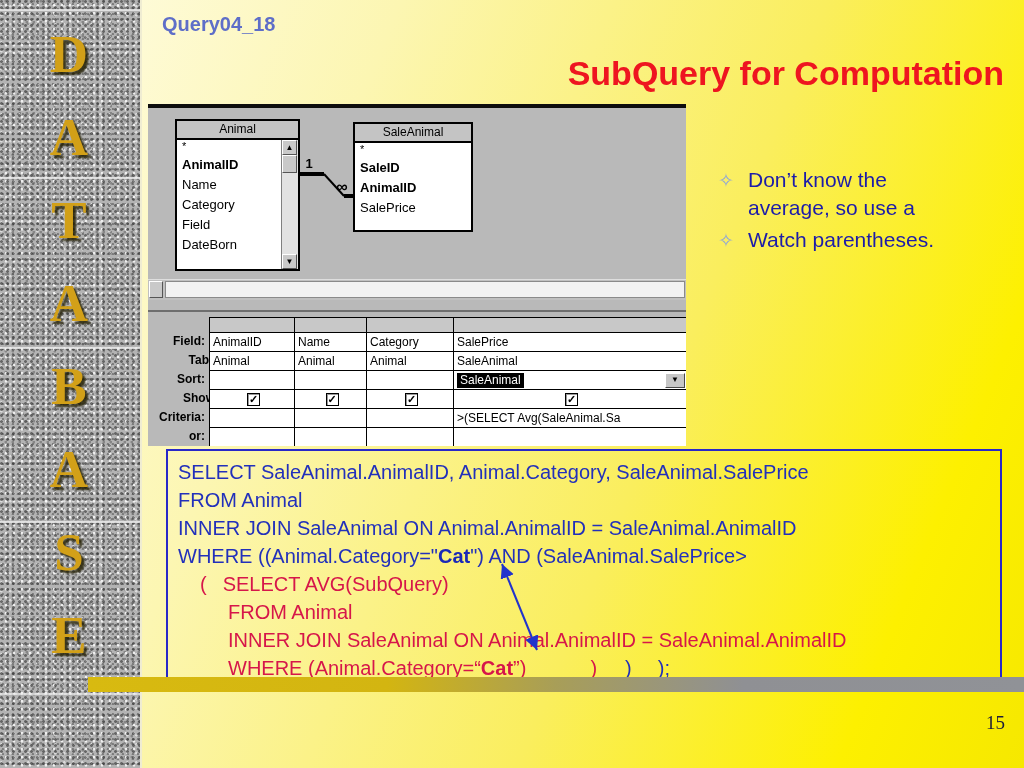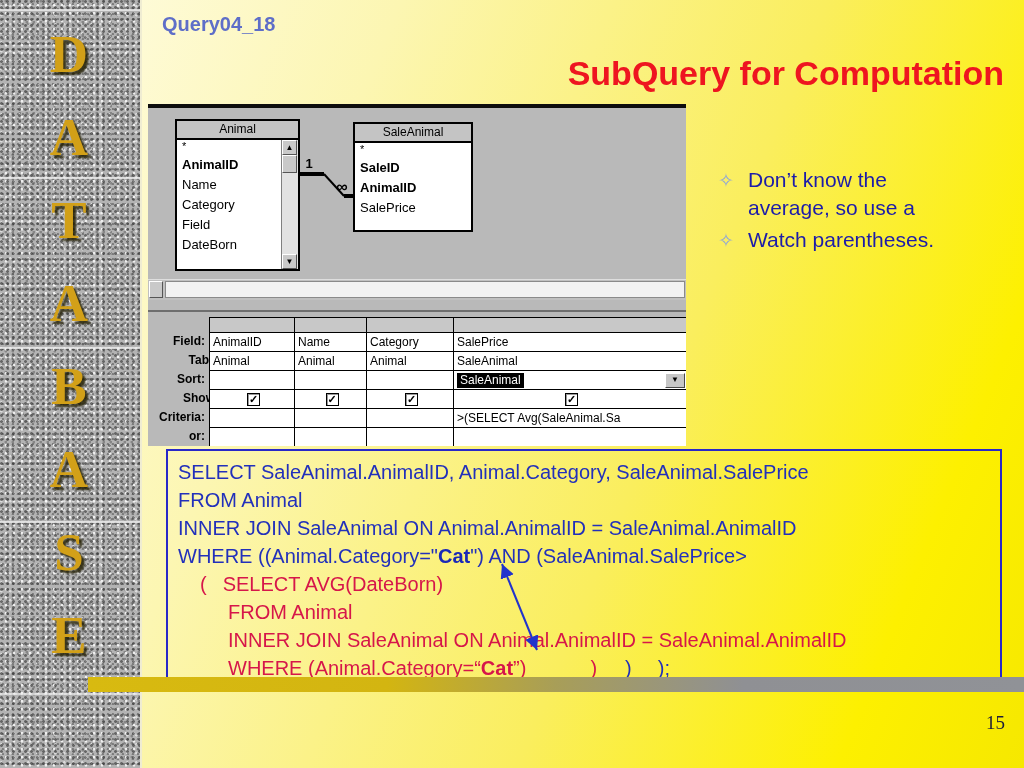--- a/index.html
+++ b/index.html
@@ -208,21 +208,21 @@
           <div>Watch parentheses.</div>
         </div>
       </div>
     </div>
 
   <div class="sqlbox">
       <div class="sql-line"><span class="sql-blue">SELECT SaleAnimal.AnimalID, Animal.Category, SaleAnimal.SalePrice</span></div>
       <div class="sql-line"><span class="sql-blue">FROM Animal</span></div>
       <div class="sql-line"><span class="sql-blue">INNER JOIN SaleAnimal ON Animal.AnimalID = SaleAnimal.AnimalID</span></div>
       <div class="sql-line"><span class="sql-blue">WHERE ((Animal.Category="</span><span class="sql-blue-bold">Cat</span><span class="sql-blue">") AND (SaleAnimal.SalePrice&gt;</span></div>
-      <div class="sql-line ind1"><span class="sql-red">(</span><span class="sql-red" style="margin-left: 16px;">SELECT AVG(DateBorn)</span></div>
+      <div class="sql-line ind1"><span class="sql-red">(</span><span class="sql-red" style="margin-left: 16px;">SELECT AVG(SubQuery)</span></div>
       <div class="sql-line ind2"><span class="sql-red">FROM Animal</span></div>
       <div class="sql-line ind2"><span class="sql-red">INNER JOIN SaleAnimal ON Animal.AnimalID = SaleAnimal.AnimalID</span></div>
       <div class="sql-line ind2"><span class="sql-red">WHERE (Animal.Category=“</span><span class="sql-red-bold">Cat</span><span class="sql-red">”)</span><span class="sql-red" style="margin-left: 64px;">)</span><span class="sql-blue" style="margin-left: 28px;">)</span><span class="sql-blue" style="margin-left: 26px;">);</span></div>
     </div>
 
   <svg class="arrow-svg" width="70" height="104">
     <defs>
       <marker id="ah" markerWidth="9" markerHeight="9" refX="7" refY="3.5" orient="auto-start-reverse">
         <path d="M0,0 L7,3.5 L0,7 z" fill="#2233cc"></path>
       </marker>

